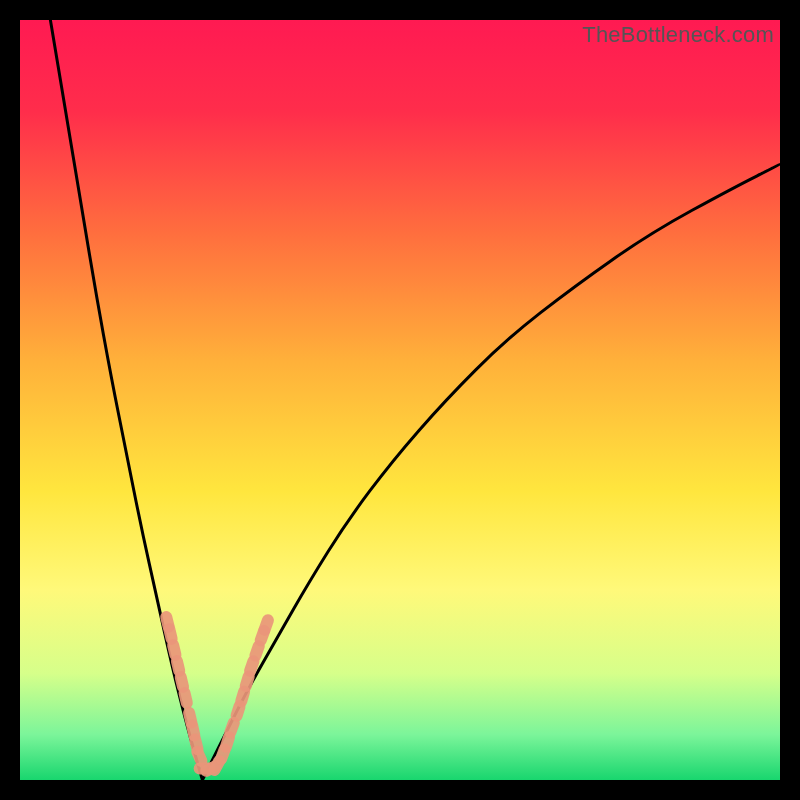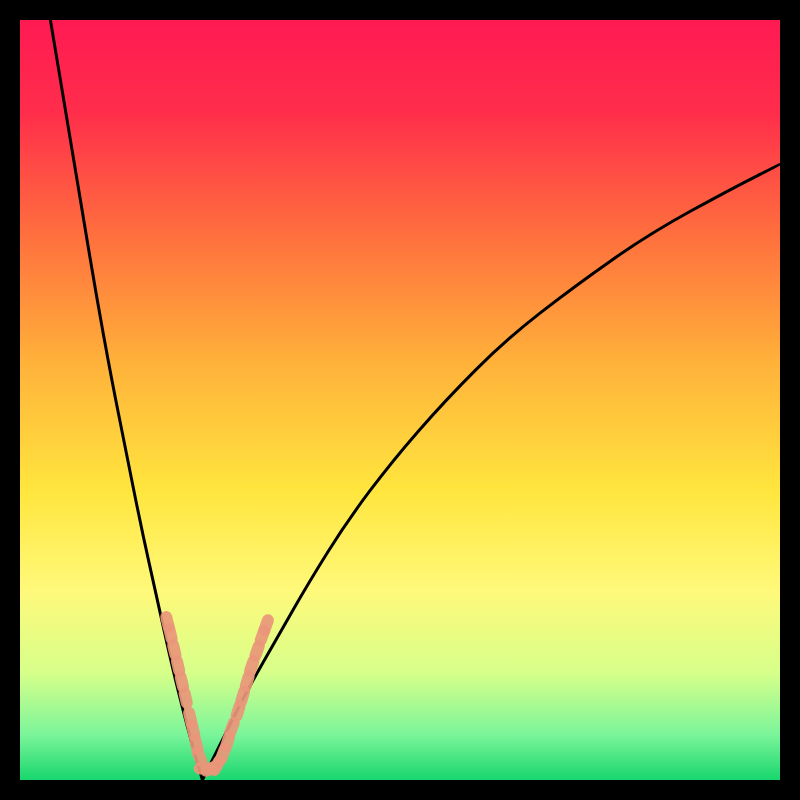--- a/index.html
+++ b/index.html
@@ -78,13 +78,14 @@
         <rect x="201.04" y="701.56" width="22" height="12" rx="6" ry="6" fill="#e9967a" opacity="0.92" transform="rotate(-70.0 212.04 707.56)"></rect>
         <rect x="207.12" y="684.84" width="22" height="12" rx="6" ry="6" fill="#e9967a" opacity="0.92" transform="rotate(-72.5 218.12 690.84)"></rect>
         <rect x="211.68" y="670.40" width="22" height="12" rx="6" ry="6" fill="#e9967a" opacity="0.92" transform="rotate(-73.3 222.68 676.40)"></rect>
         <rect x="216.24" y="655.20" width="22" height="12" rx="6" ry="6" fill="#e9967a" opacity="0.92" transform="rotate(-73.3 227.24 661.20)"></rect>
         <rect x="220.80" y="640.00" width="22" height="12" rx="6" ry="6" fill="#e9967a" opacity="0.92" transform="rotate(-70.7 231.80 646.00)"></rect>
         <rect x="226.12" y="624.80" width="22" height="12" rx="6" ry="6" fill="#e9967a" opacity="0.92" transform="rotate(-70.7 237.12 630.80)"></rect>
         <rect x="231.44" y="609.60" width="22" height="12" rx="6" ry="6" fill="#e9967a" opacity="0.92" transform="rotate(-70.3 242.44 615.60)"></rect>
         <rect x="235.24" y="598.96" width="22" height="12" rx="6" ry="6" fill="#e9967a" opacity="0.92" transform="rotate(109.7 246.24 604.96)"></rect>
       </g>
   </svg>
+  <div class="watermark">TheBottleneck.com</div>
 </div>
 
 </body></html>

